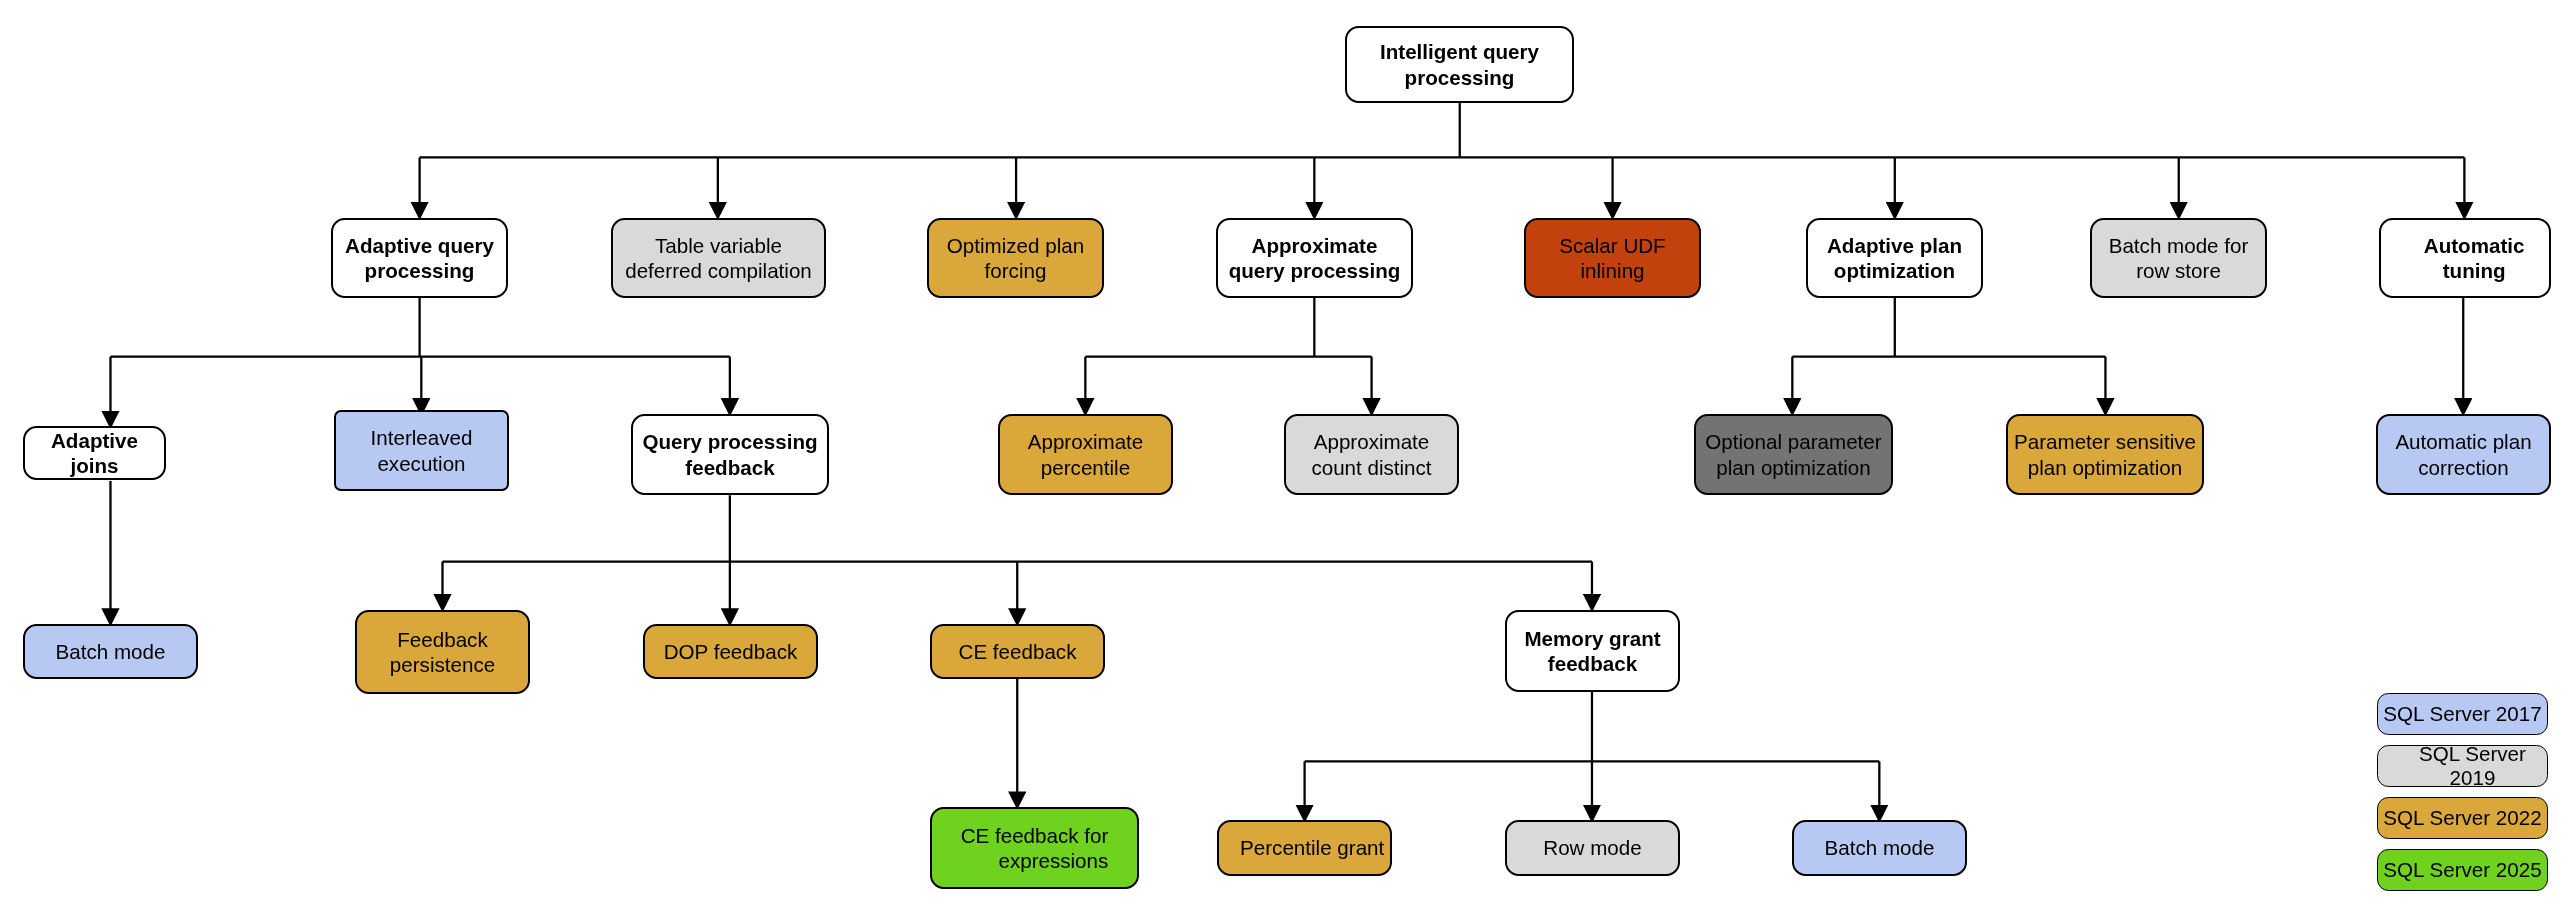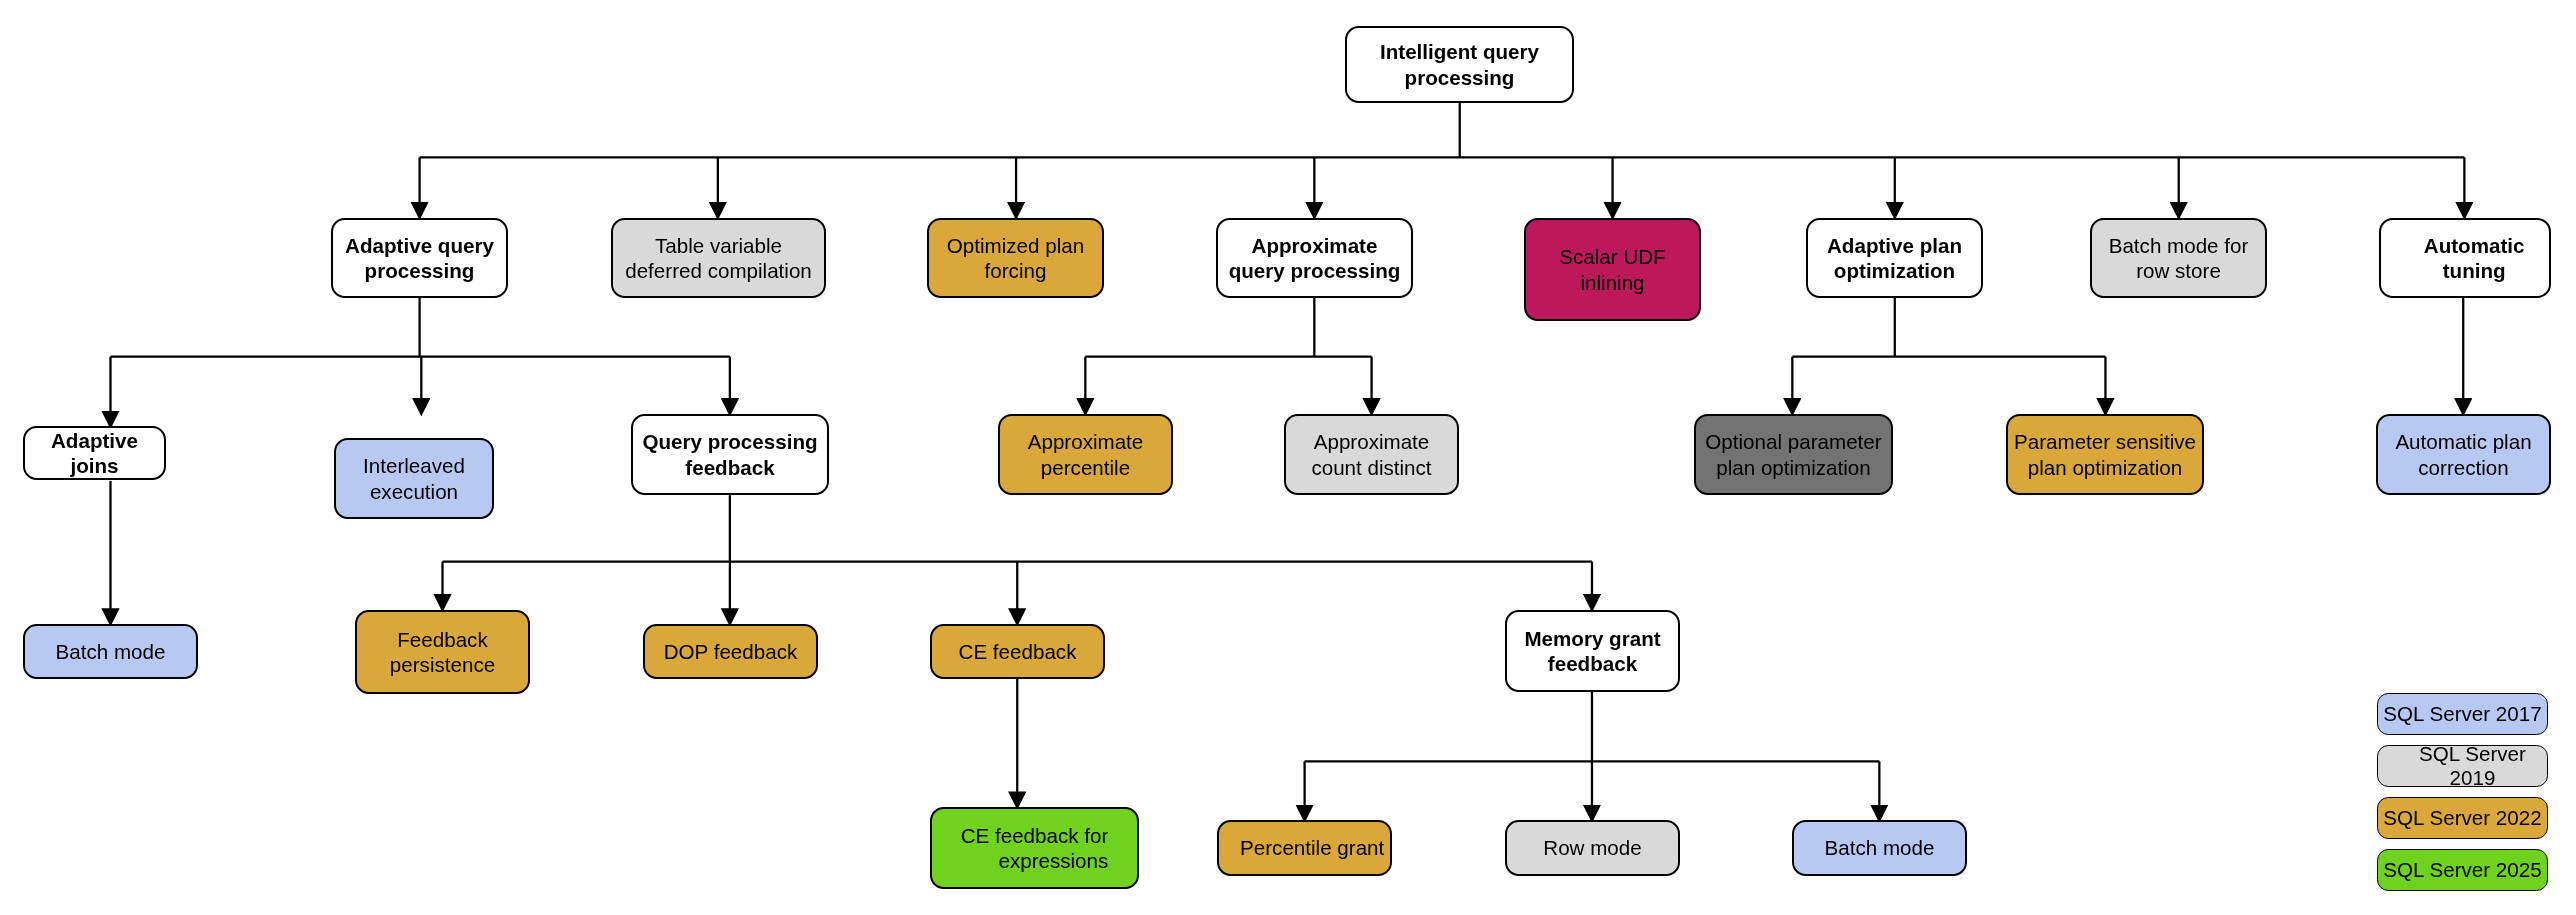--- a/index.html
+++ b/index.html
@@ -73,30 +73,30 @@
       <div class="node bold" style="left: 1345px; top: 26px; width: 229px; height: 77px; background: rgb(255, 255, 255);"><span>Intelligent query
 processing</span></div>
       <div class="node bold" style="left: 331px; top: 218px; width: 177px; height: 80px; background: rgb(255, 255, 255);"><span>Adaptive query
 processing</span></div>
       <div class="node" style="left: 611px; top: 218px; width: 215px; height: 80px; background: rgb(217, 217, 217);"><span>Table variable
 deferred compilation</span></div>
       <div class="node" style="left: 927px; top: 218px; width: 177px; height: 80px; background: rgb(218, 167, 59);"><span>Optimized plan
 forcing</span></div>
       <div class="node bold" style="left: 1216px; top: 218px; width: 197px; height: 80px; background: rgb(255, 255, 255);"><span>Approximate
 query processing</span></div>
-      <div class="node" style="left: 1524px; top: 218px; width: 177px; height: 103px; background: #be185d;"><span>Scalar UDF
+      <div class="node" style="left: 1524px; top: 218px; width: 177px; height: 80px; background: #c2410c;"><span>Scalar UDF
 inlining</span></div>
       <div class="node bold" style="left: 1806px; top: 218px; width: 177px; height: 80px; background: rgb(255, 255, 255);"><span>Adaptive plan
 optimization</span></div>
       <div class="node" style="left: 2090px; top: 218px; width: 177px; height: 80px; background: rgb(217, 217, 217);"><span>Batch mode for
 row store</span></div>
       <div class="node bold" style="left: 2379px; top: 218px; width: 172px; height: 80px; background: rgb(255, 255, 255); padding-left: 24px;"><span>Automatic
 tuning</span></div>
       <div class="node bold" style="left: 23px; top: 426px; width: 143px; height: 54px; background: rgb(255, 255, 255);"><span>Adaptive joins</span></div>
-      <div class="node" style="left: 334px; top: 438px; width: 160px; height: 81px; background: rgb(183, 201, 242);"><span>Interleaved
+      <div class="node" style="left: 334px; top: 410px; width: 175px; height: 81px; background: rgb(183, 201, 242); border-radius: 7px;"><span>Interleaved
 execution</span></div>
       <div class="node bold" style="left: 631px; top: 414px; width: 198px; height: 81px; background: rgb(255, 255, 255);"><span>Query processing
 feedback</span></div>
       <div class="node" style="left: 998px; top: 414px; width: 175px; height: 81px; background: rgb(218, 167, 59);"><span>Approximate
 percentile</span></div>
       <div class="node" style="left: 1284px; top: 414px; width: 175px; height: 81px; background: rgb(217, 217, 217);"><span>Approximate
 count distinct</span></div>
       <div class="node" style="left: 1694px; top: 414px; width: 199px; height: 81px; background: #737373;"><span>Optional parameter
 plan optimization</span></div>
       <div class="node" style="left: 2006px; top: 414px; width: 198px; height: 81px; background: rgb(218, 167, 59);"><span>Parameter sensitive

